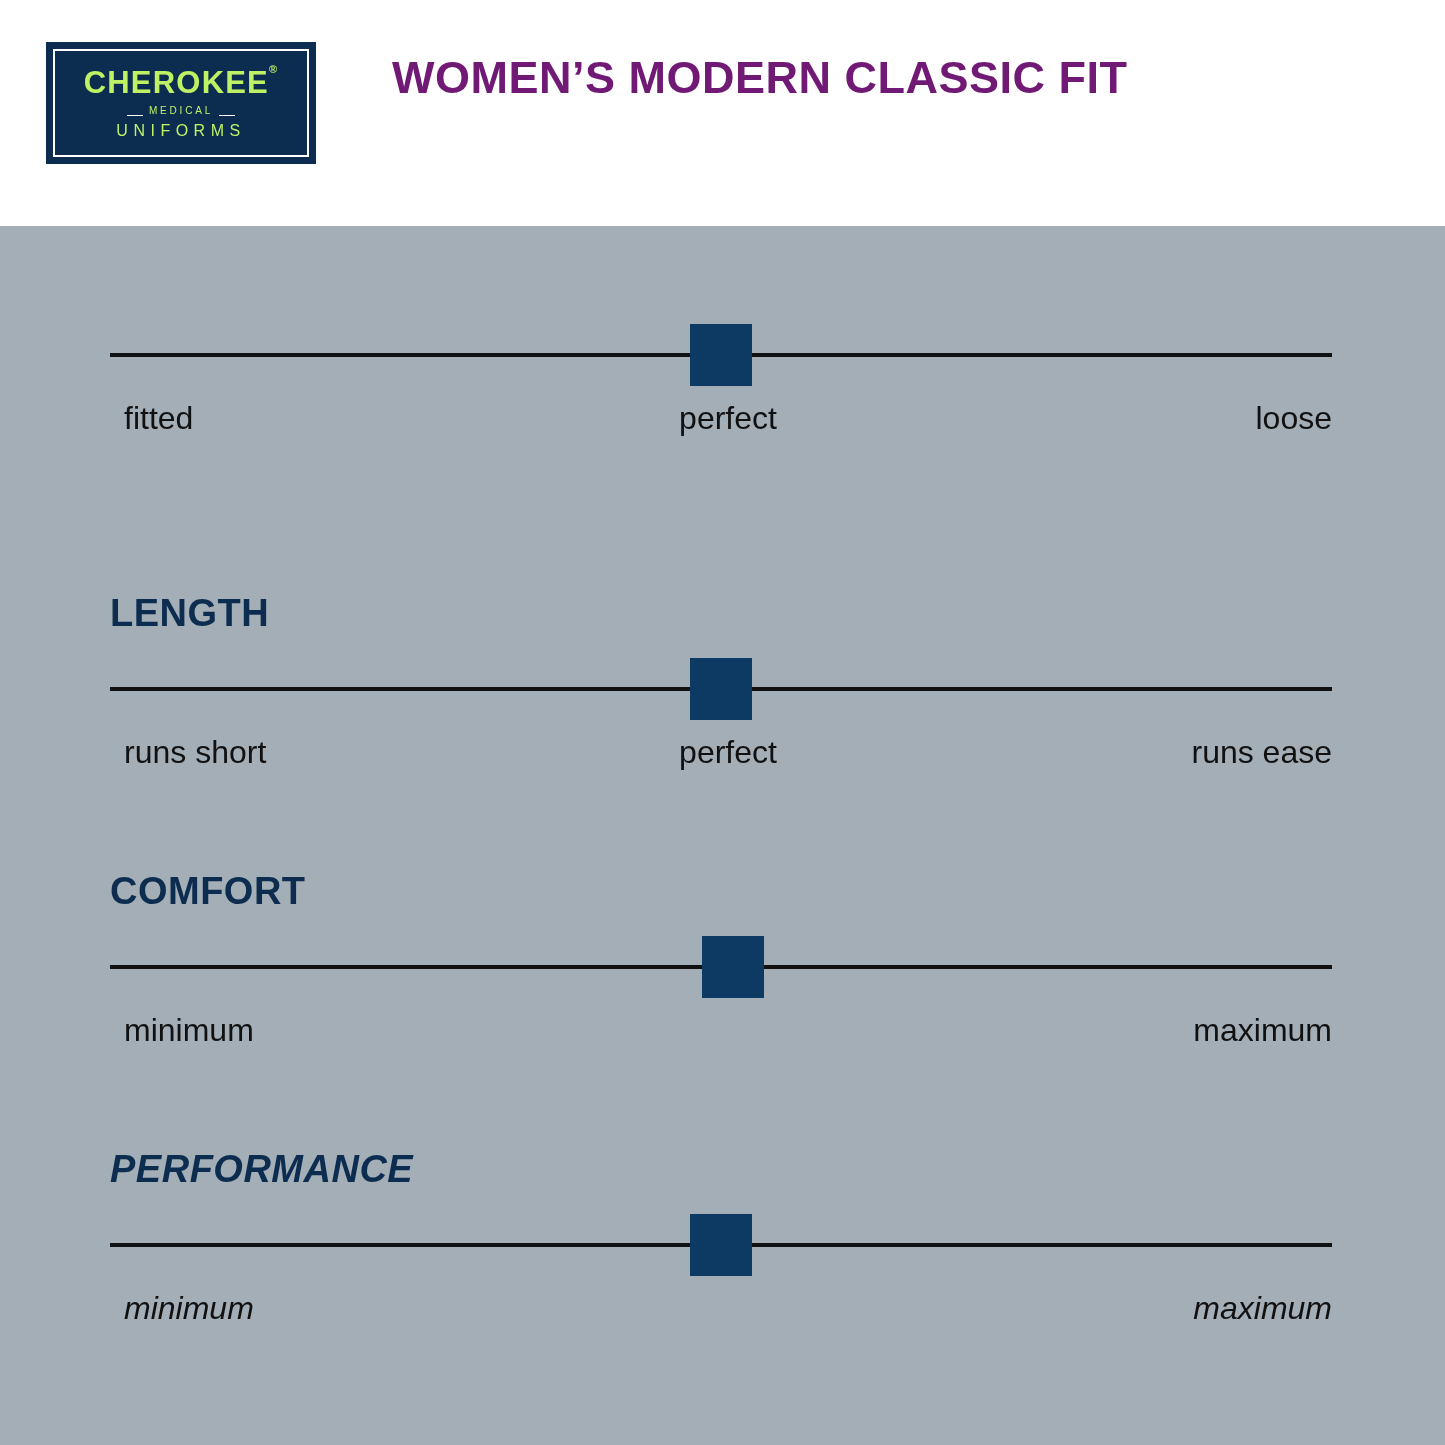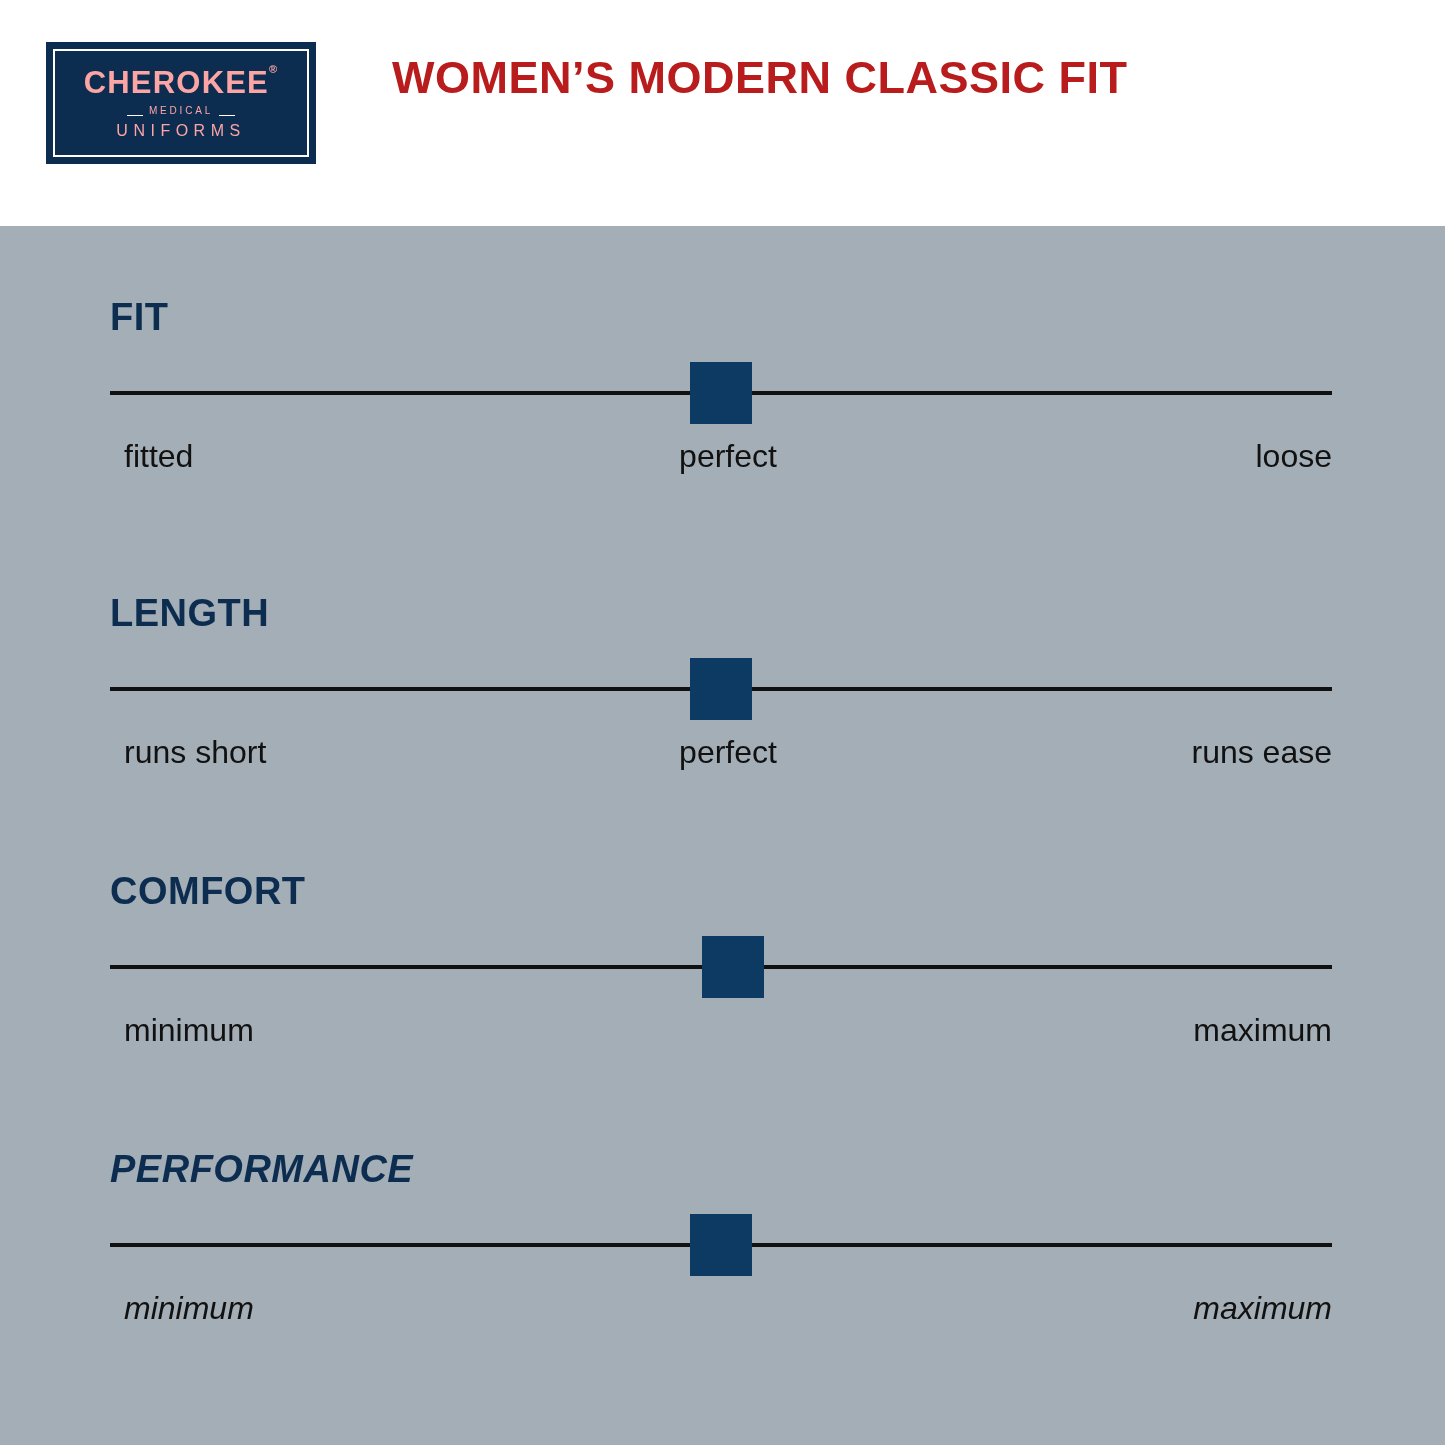--- a/index.html
+++ b/index.html
@@ -38,21 +38,21 @@
     padding: 4px;
   }
   .logo-inner {
     width: 100%;
     height: 100%;
     border: 2px solid #ffffff;
     display: flex;
     flex-direction: column;
     align-items: center;
     justify-content: center;
-    color: #fca5a5;
+    color: #bef264;
   }
   .logo-word {
     font-size: 31px;
     font-weight: bold;
     letter-spacing: 1.2px;
     line-height: 1;
     position: relative;
   }
   .logo-word sup {
     font-size: 11px;
@@ -80,21 +80,21 @@
     margin-top: 6px;
   }
 
   .header-title {
     position: absolute;
     left: 392px;
     top: 52px;
     font-size: 45px;
     font-weight: bold;
     letter-spacing: 0.5px;
-    color: #b91c1c;
+    color: #701a75;
     white-space: nowrap;
   }
   .header-sub {
     position: absolute;
     left: 394px;
     top: 129px;
     font-size: 31px;
     color: #0d2d50;
     white-space: nowrap;
   }
@@ -176,21 +176,20 @@
         <div class="logo-sub2">UNIFORMS</div>
       </div>
     </div>
 
     <div class="header-title">WOMEN’S MODERN CLASSIC FIT</div>
   </div>
 
   <div class="chart-area">
 
     <div class="scale" style="top: 72px;">
-      <div class="scale-label">FIT</div>
       <div class="track-wrap">
         <div class="track"></div>
         <div class="marker" style="left:50%;"></div>
       </div>
       <div class="ticks">
         <div class="tick left">fitted</div>
         <div class="tick center" style="left:50%;">perfect</div>
         <div class="tick right">loose</div>
       </div>
     </div>

